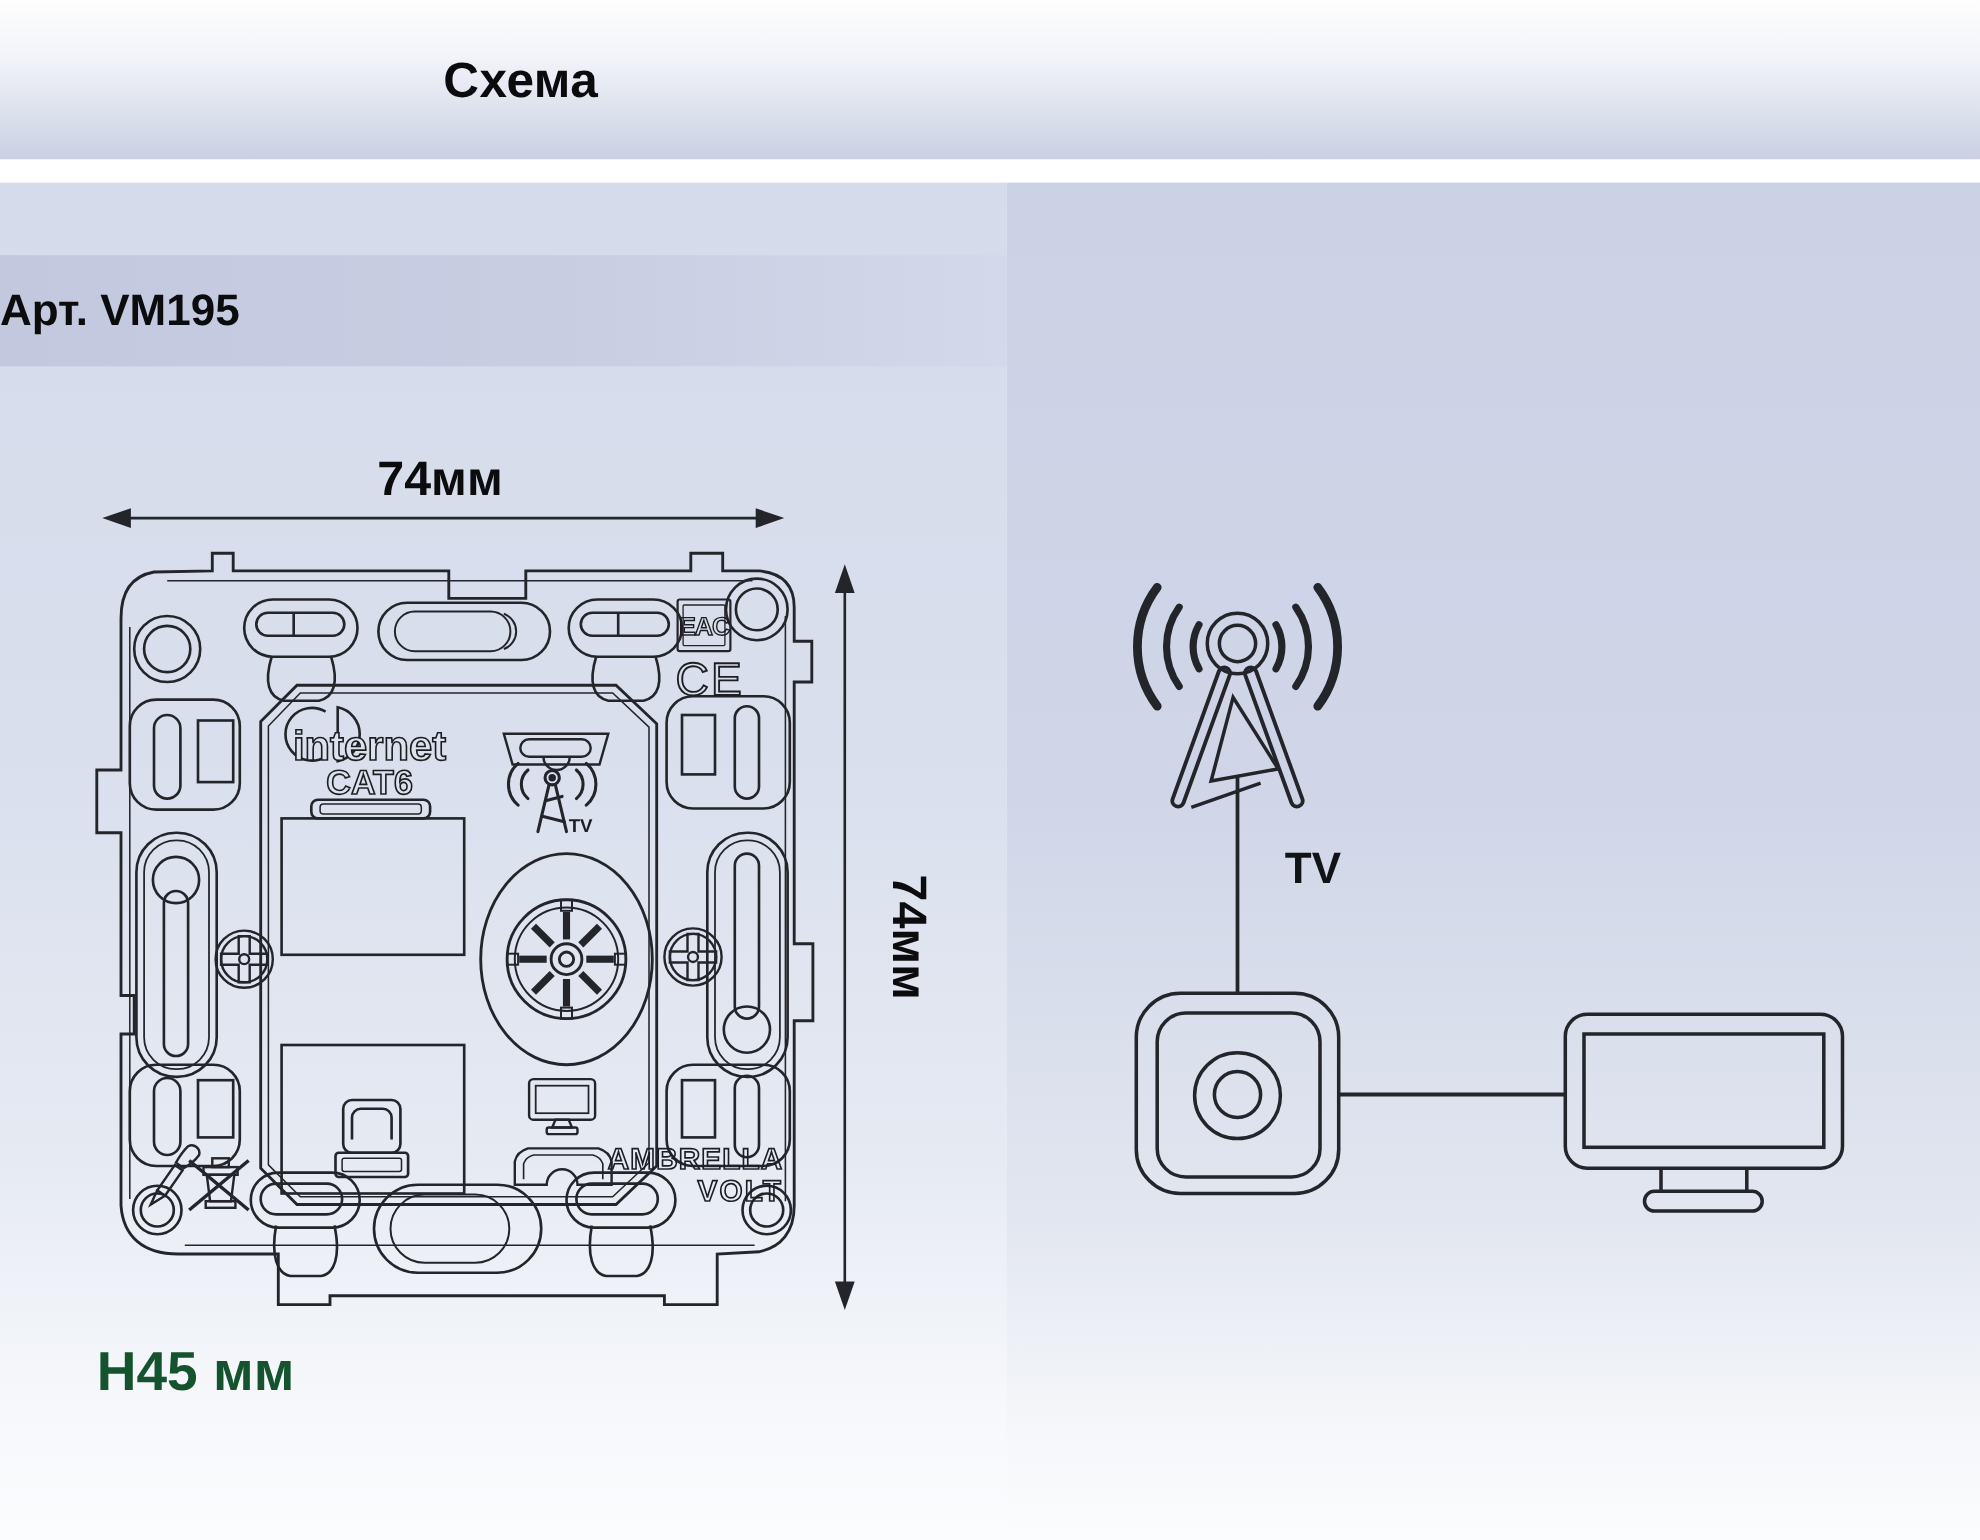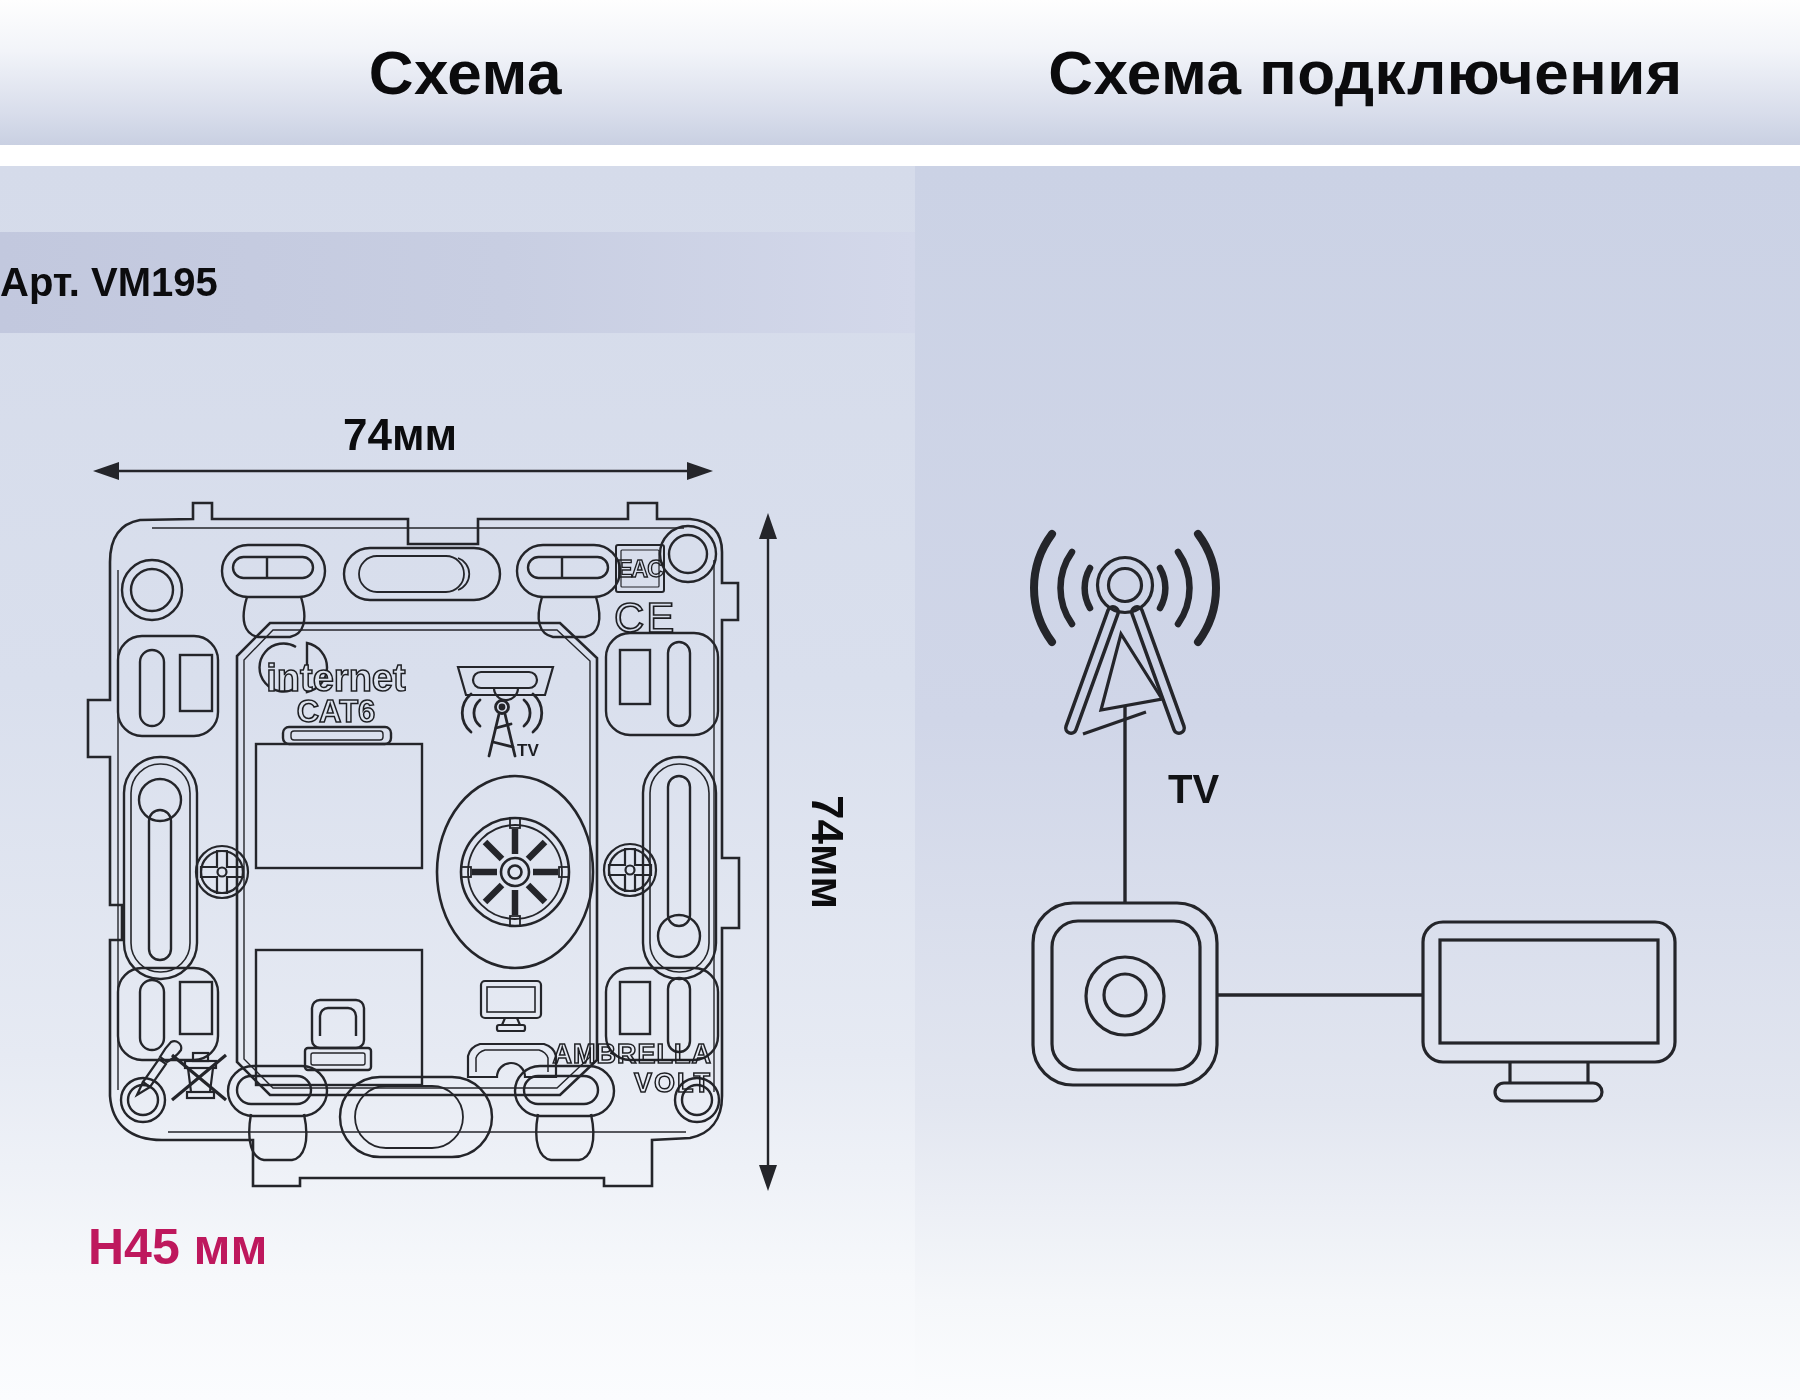--- a/index.html
+++ b/index.html
@@ -7,53 +7,52 @@
     width:1800px;height:1400px;position:relative;overflow:hidden;
     font-family:"Liberation Sans","DejaVu Sans",sans-serif;
     background:#fbfcfe;
   }
   .top-band{
     position:absolute;left:0;top:0;width:1800px;height:145px;
     background:linear-gradient(180deg,#fefefe 0%,#f2f4f9 35%,#d8ddeb 78%,#c9d0e2 100%);
     display:flex;
   }
   .hdr{display:flex;align-items:center;justify-content:center;
-    font-size:62px;font-weight:600;color:#0b0b0d;letter-spacing:.5px;padding-left:16px;}
+    font-size:45px;font-weight:600;color:#0b0b0d;letter-spacing:.5px;padding-left:16px;}
   .hdr-left{width:915px;}
   .hdr-right{width:885px;}
   .white-strip{position:absolute;left:0;top:145px;width:1800px;height:21px;background:#ffffff;}
   .panel-left{
     position:absolute;left:0;top:166px;width:915px;height:1234px;
     background:linear-gradient(180deg,#d5dbea 0%,#d9dfed 42%,#e6eaf3 72%,#f6f8fb 90%,#fbfcfe 100%);
   }
   .panel-right{
     position:absolute;left:915px;top:166px;width:885px;height:1234px;
     background:linear-gradient(180deg,#cbd2e5 0%,#d0d6e8 45%,#e2e6f0 76%,#f5f7fa 92%,#fbfcfe 100%);
   }
   .article-band{
     position:absolute;left:0;top:232px;width:915px;height:101px;
     background:linear-gradient(90deg,#c2c8de 0%,#c8cee2 55%,#d3d8ea 100%);
     display:flex;align-items:center;
   }
   .article-band .txt{font-size:40px;font-weight:600;color:#0c0c0e;}
   .h45{
-    position:absolute;left:88px;top:1218px;font-size:50px;font-weight:600;color:#be185d;
+    position:absolute;left:88px;top:1218px;font-size:50px;font-weight:600;color:#14532d;
   }
   svg{position:absolute;overflow:visible;}
   .ink{stroke:#24252a;fill:none;}
   text{font-family:"Liberation Sans","DejaVu Sans",sans-serif;}
   .dimtxt{font-size:44px;font-weight:600;fill:#0c0c0e;stroke:none;}
   .hollow{fill:#dde3ee;stroke:#1d1e22;}
 </style>
 </head>
 <body>
 
 <div class="top-band">
   <div class="hdr hdr-left">Схема</div>
-  <div class="hdr hdr-right">Схема подключения</div>
 </div>
 <div class="white-strip"></div>
 <div class="panel-left"></div>
 <div class="panel-right"></div>
 
 <div class="article-band">
   <div class="txt">Арт. VM195</div>
 </div>
 
 <svg style="left:80px;top:410px;" width="790" height="800" viewBox="80 410 790 800">

